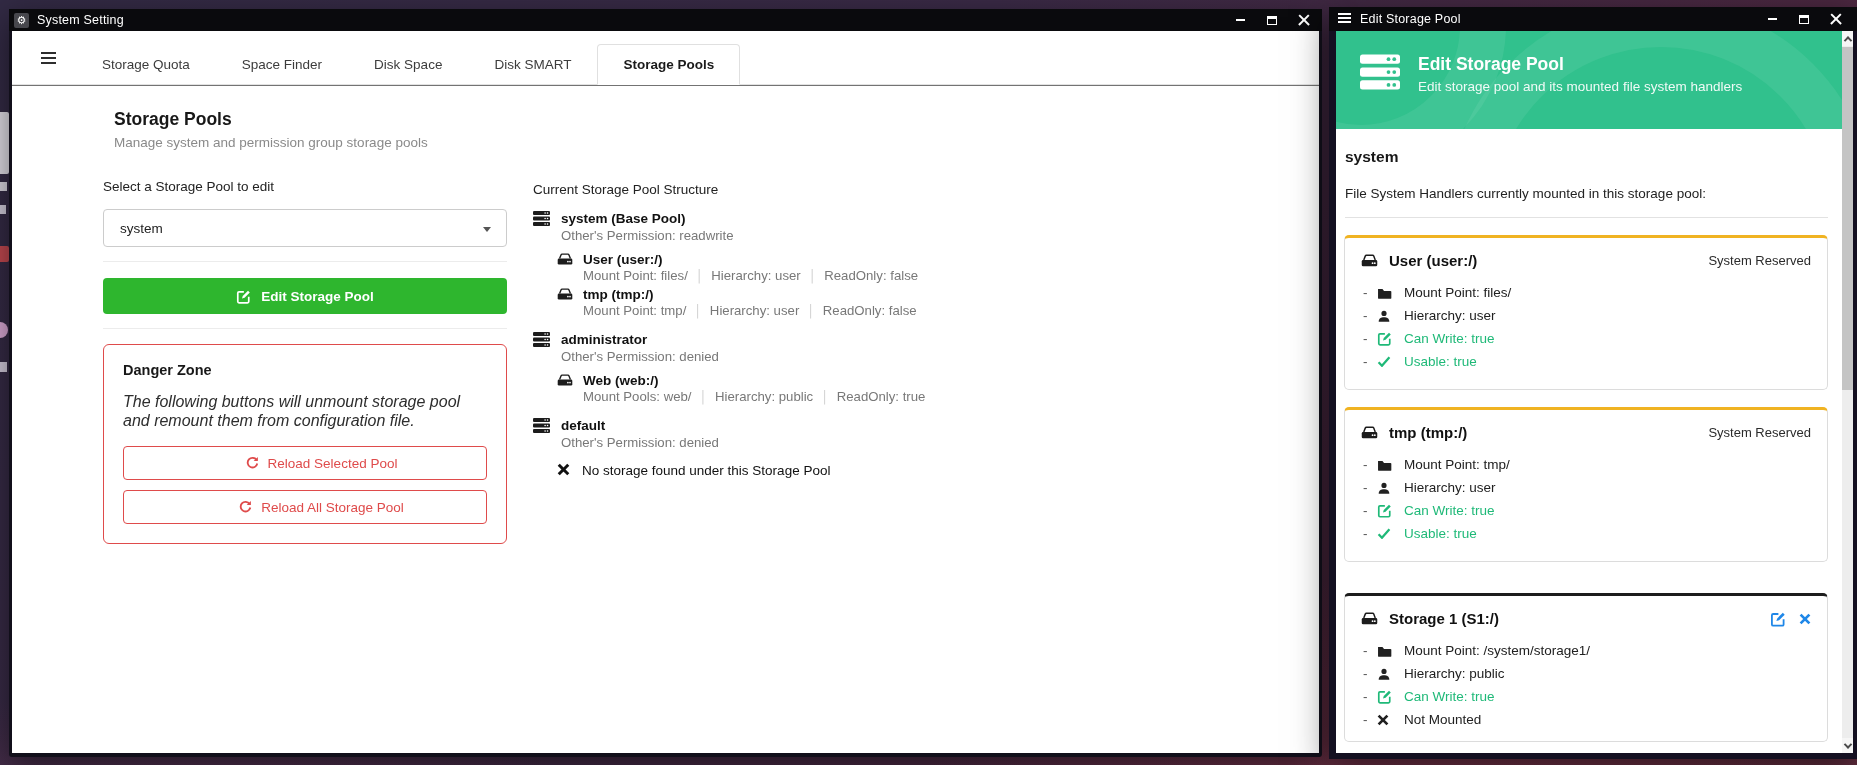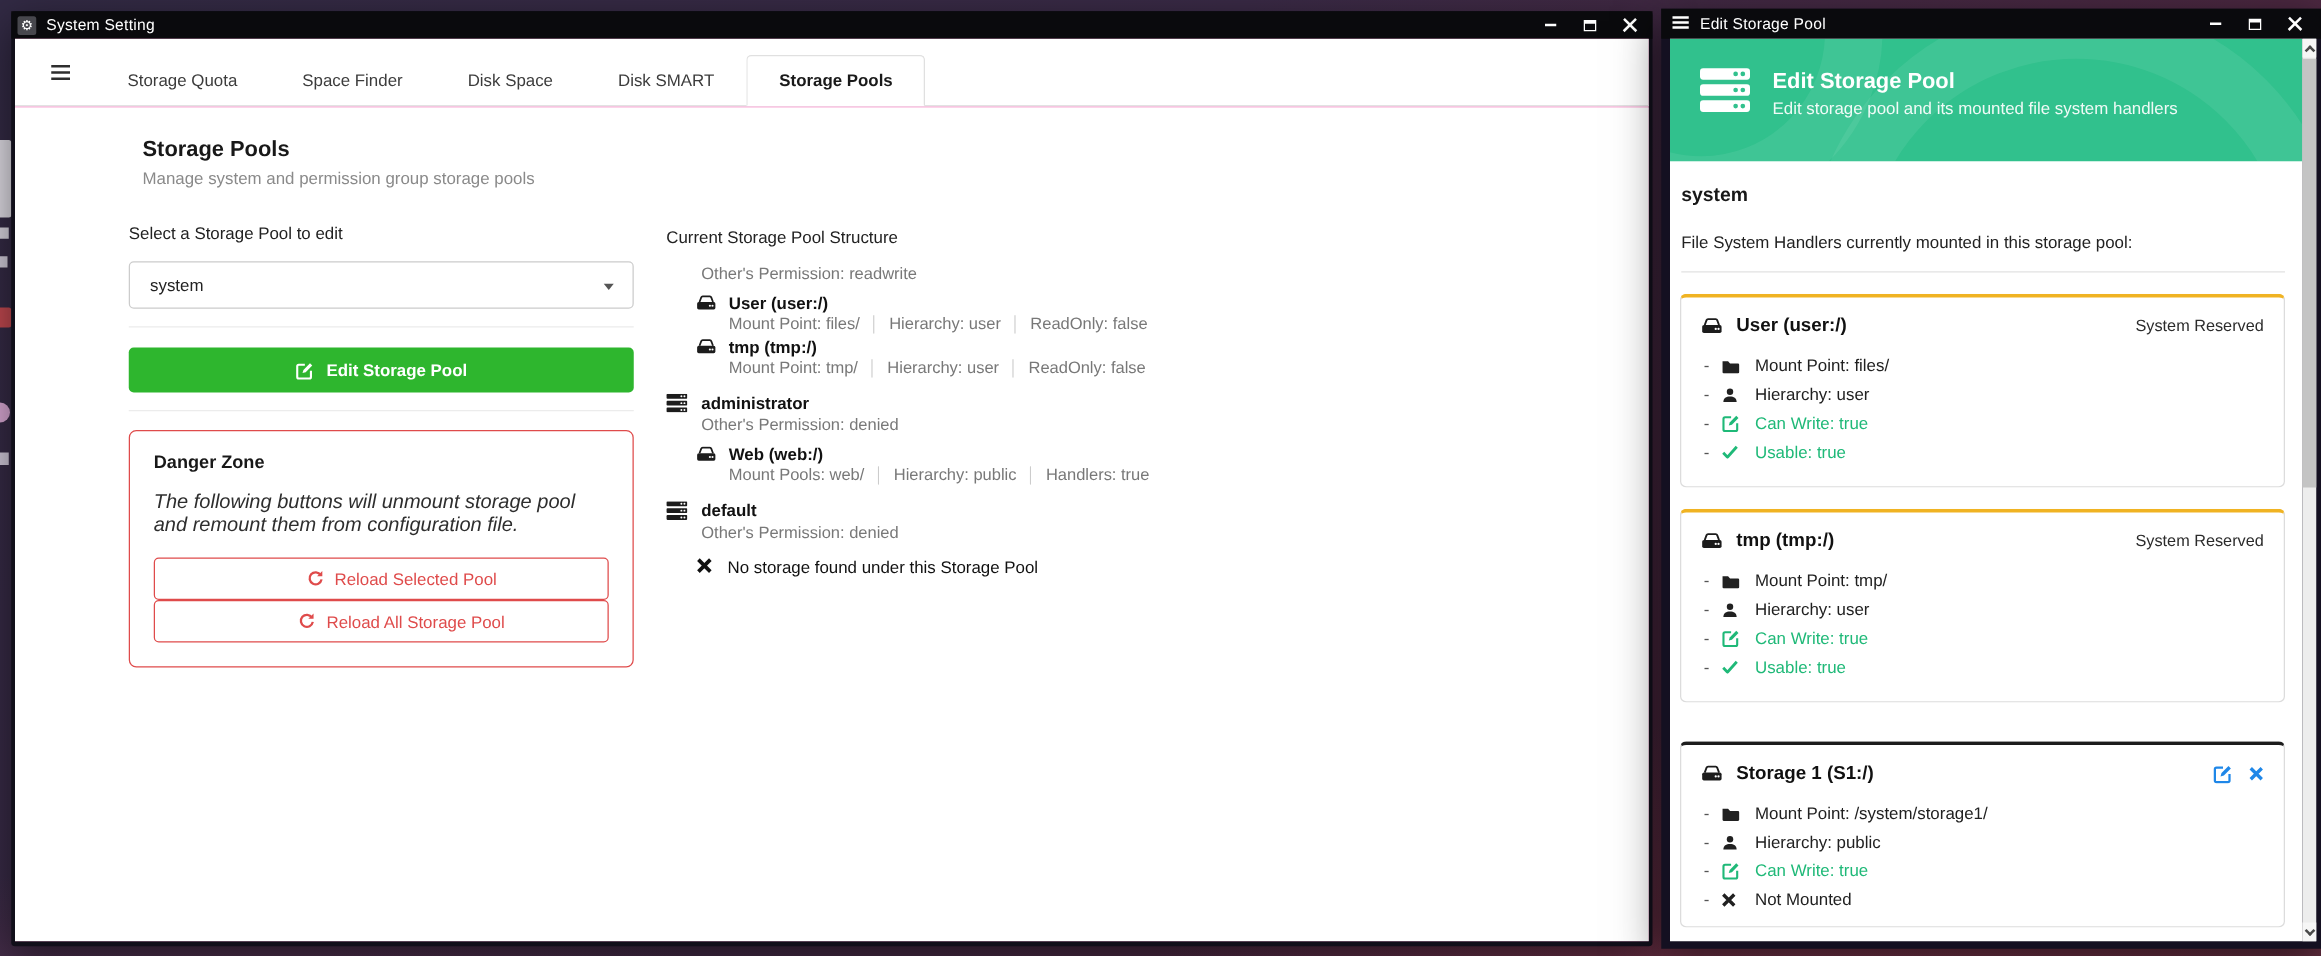--- a/index.html
+++ b/index.html
@@ -41,21 +41,21 @@
   .glyph-max{width:10px;height:9px;border:1px solid #fff;border-top:3px solid #fff;}
   .glyph-close{position:relative;width:12px;height:12px;}
   .glyph-close i{position:absolute;left:-1px;top:5px;width:14px;height:2.4px;background:#fff;}
   .glyph-close i:first-child{transform:rotate(45deg);}
   .glyph-close i:last-child{transform:rotate(-45deg);}
 
   
   .win1{position:absolute;left:9px;top:9px;width:1313px;height:748px;background:#110f1a;border-radius:3px;box-shadow:0 10px 34px rgba(0,0,0,.5);}
   .win1 .titlebar{height:22px;padding-left:5px;}
   .app-badge{width:15px;height:15px;background:#47474d;border-radius:2px;display:flex;align-items:center;justify-content:center;font-size:11px;color:#fff;margin-right:8px;}
-  .w1body{position:absolute;left:3px;right:3px;top:22px;bottom:4px;background:#f9a8d4;overflow:hidden;}
+  .w1body{position:absolute;left:3px;right:3px;top:22px;bottom:4px;background:#737373;overflow:hidden;}
 
   .tabbar{position:relative;height:54px;border-bottom:1px solid #e2e2e2;background:#fff;}
   .burger{position:absolute;left:29px;top:21px;cursor:pointer;}
   .burger i{display:block;width:15px;height:2.2px;background:#2e2e2e;margin-bottom:2.6px;}
   .tabs{position:absolute;left:64px;bottom:-1px;display:flex;}
   .tab{height:41px;line-height:40px;padding:0 25px;font-size:13.5px;color:#3c3c3c;border:1px solid transparent;border-bottom:none;cursor:pointer;}
   .tab.active{border:1px solid #e0e0e0;border-bottom:1px solid #fff;background:#fff;border-radius:4px 4px 0 0;font-weight:700;color:#1a1a1a;}
 
   .page{position:absolute;left:0;top:55px;right:0;bottom:0;background:#fff;}
 
@@ -65,21 +65,21 @@
   .sel-label{margin-top:29px;font-size:13.5px;color:#222;}
   .select{margin-top:15px;height:38px;border:1px solid #ccc;border-radius:4px;display:flex;align-items:center;padding:0 16px;font-size:13.5px;color:#222;position:relative;background:#fff;cursor:pointer;}
   .caret{position:absolute;right:15px;top:17px;width:0;height:0;border-left:4.5px solid transparent;border-right:4.5px solid transparent;border-top:5.5px solid #555;}
   .hr{height:1px;background:#ececec;margin-top:14px;}
   .btn-green{margin-top:16px;height:36px;background:var(--accent-green);border-radius:4px;color:#fff;font-weight:700;font-size:13.5px;display:flex;align-items:center;justify-content:center;gap:10px;cursor:pointer;}
   .danger-card{margin-top:15px;border:1px solid var(--danger-red);border-radius:6px;padding:17px 19px 19px;background:#fff;}
   .danger-title{font-size:14.5px;font-weight:700;color:#181818;}
   .danger-text{margin-top:14px;font-size:16px;color:#2e2e2e;line-height:19px;width:348px;font-style:italic;}
   .btn-outline-red{height:34px;border:1px solid var(--danger-red);border-radius:4px;color:var(--danger-red);display:flex;align-items:center;justify-content:center;gap:9px;font-size:13.5px;background:#fff;cursor:pointer;padding-left:32px;}
   .btn-outline-red.first{margin-top:16px;}
-  .btn-outline-red.second{}
+  .btn-outline-red.second{margin-top:10px;}
 
   .right-col{position:absolute;left:521px;top:96px;}
   .struct-label{font-size:13.5px;color:#222;}
   .tree{margin-top:14px;}
   .pool-group + .pool-group{margin-top:14px;}
   .pool-head{display:flex;align-items:center;gap:11px;color:#1c1c1c;}
   .pool-name{font-size:13.5px;font-weight:700;color:#111;}
   .pool-sub{margin:2px 0 0 28px;font-size:13.2px;color:#787878;}
   .children{margin:9px 0 0 24px;}
   .storage + .storage{margin-top:4px;}
@@ -252,20 +252,26 @@
             <span>Reload All Storage Pool</span>
           </div>
         </div>
       </div>
 
       <div class="right-col">
         <div class="struct-label">Current Storage Pool Structure</div>
         <div class="tree">
 
           <div class="pool-group">
+            <div class="pool-head">
+              <svg class="ic" width="17" height="15">
+                  <use href="#i-server"></use>
+                </svg>
+              <span class="pool-name">system (Base Pool)</span>
+            </div>
             <div class="pool-sub">Other's Permission: readwrite</div>
             <div class="children">
               <div class="storage">
                 <div class="storage-head">
                   <svg class="ic" width="16" height="13">
                       <use href="#i-hdd"></use>
                     </svg>
                   <span class="storage-name">User (user:/)</span>
                 </div>
                 <div class="storage-sub">
@@ -296,21 +302,21 @@
             <div class="pool-sub">Other's Permission: denied</div>
             <div class="children">
               <div class="storage">
                 <div class="storage-head">
                   <svg class="ic" width="16" height="13">
                       <use href="#i-hdd"></use>
                     </svg>
                   <span class="storage-name">Web (web:/)</span>
                 </div>
                 <div class="storage-sub">
-                  <span class="ssub-part">Mount Pools: web/</span><span class="ssub-part">Hierarchy: public</span><span class="ssub-part">Handlers: true</span>
+                  <span class="ssub-part">Mount Pools: web/</span><span class="ssub-part">Hierarchy: public</span><span class="ssub-part">ReadOnly: true</span>
                 </div>
               </div>
             </div>
           </div>
 
           <div class="pool-group">
             <div class="pool-head">
               <svg class="ic" width="17" height="15">
                   <use href="#i-server"></use>
                 </svg>

